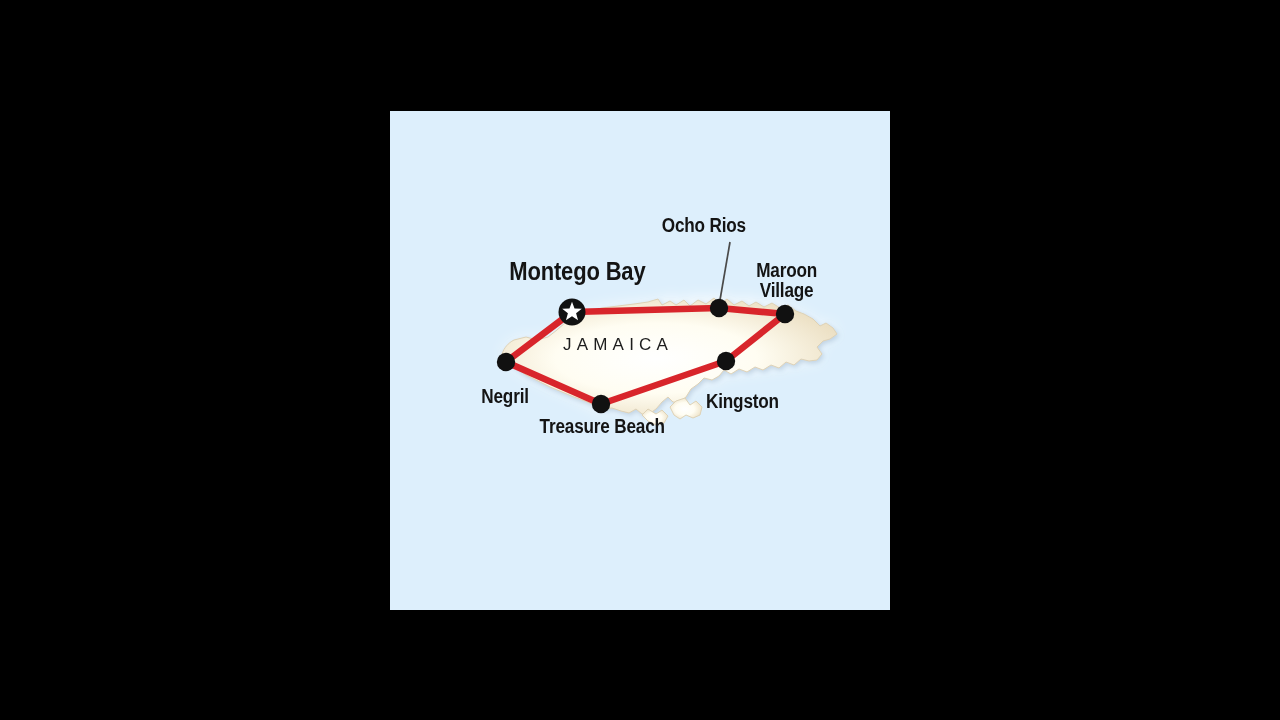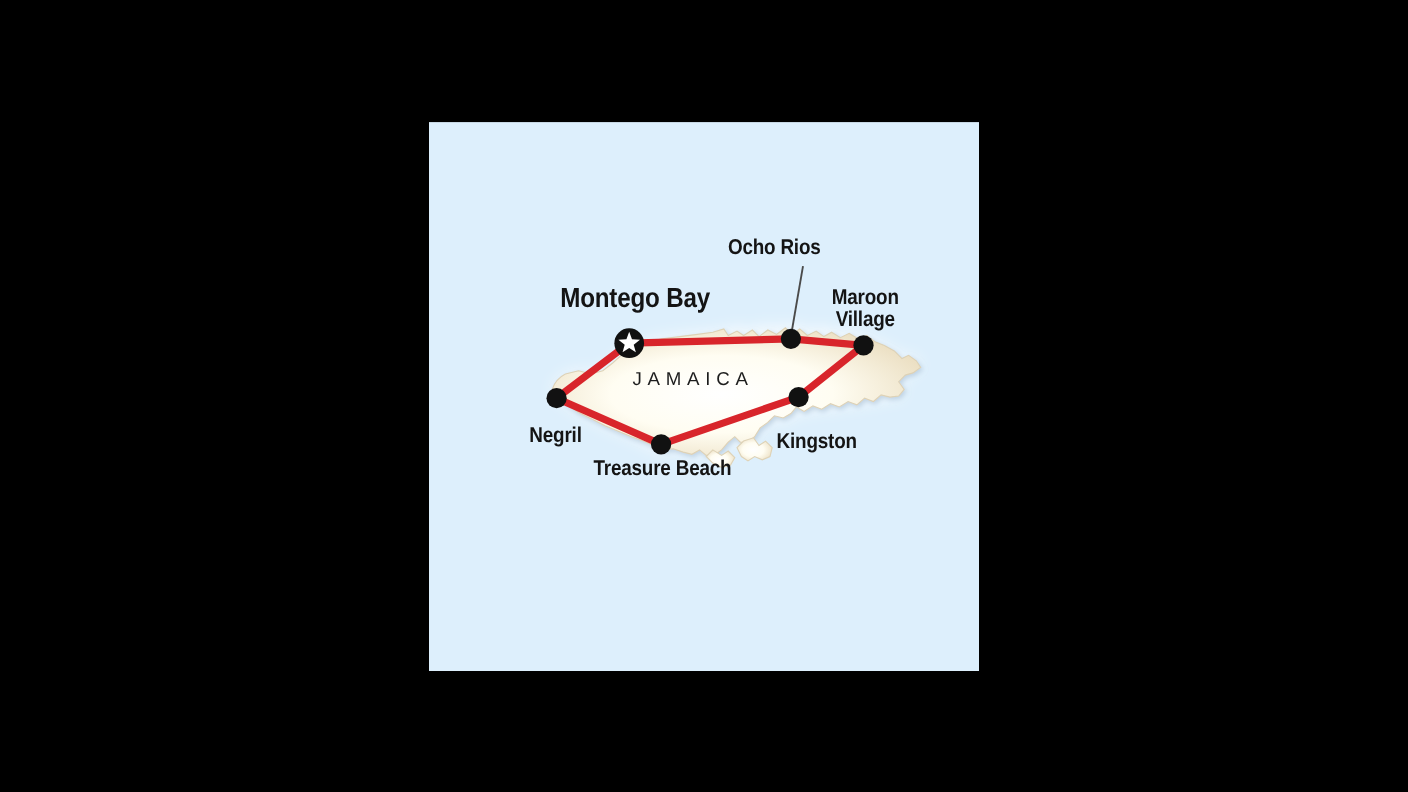--- a/index.html
+++ b/index.html
@@ -73,21 +73,21 @@
     top: 306px;
     font-size: 19.5px;
   }
   .lbl-kingston {
     left: 311px;
     top: 281px;
     font-size: 19.5px;
   }
   #country-label {
     position: absolute;
-    left: 185px;
+    left: 173px;
     top: 224px;
     font-family: "Liberation Sans", sans-serif;
     font-size: 17px;
     font-weight: normal;
     letter-spacing: 5.2px;
     color: #1d1d1d;
     white-space: nowrap;
   }
 </style>
 </head>

